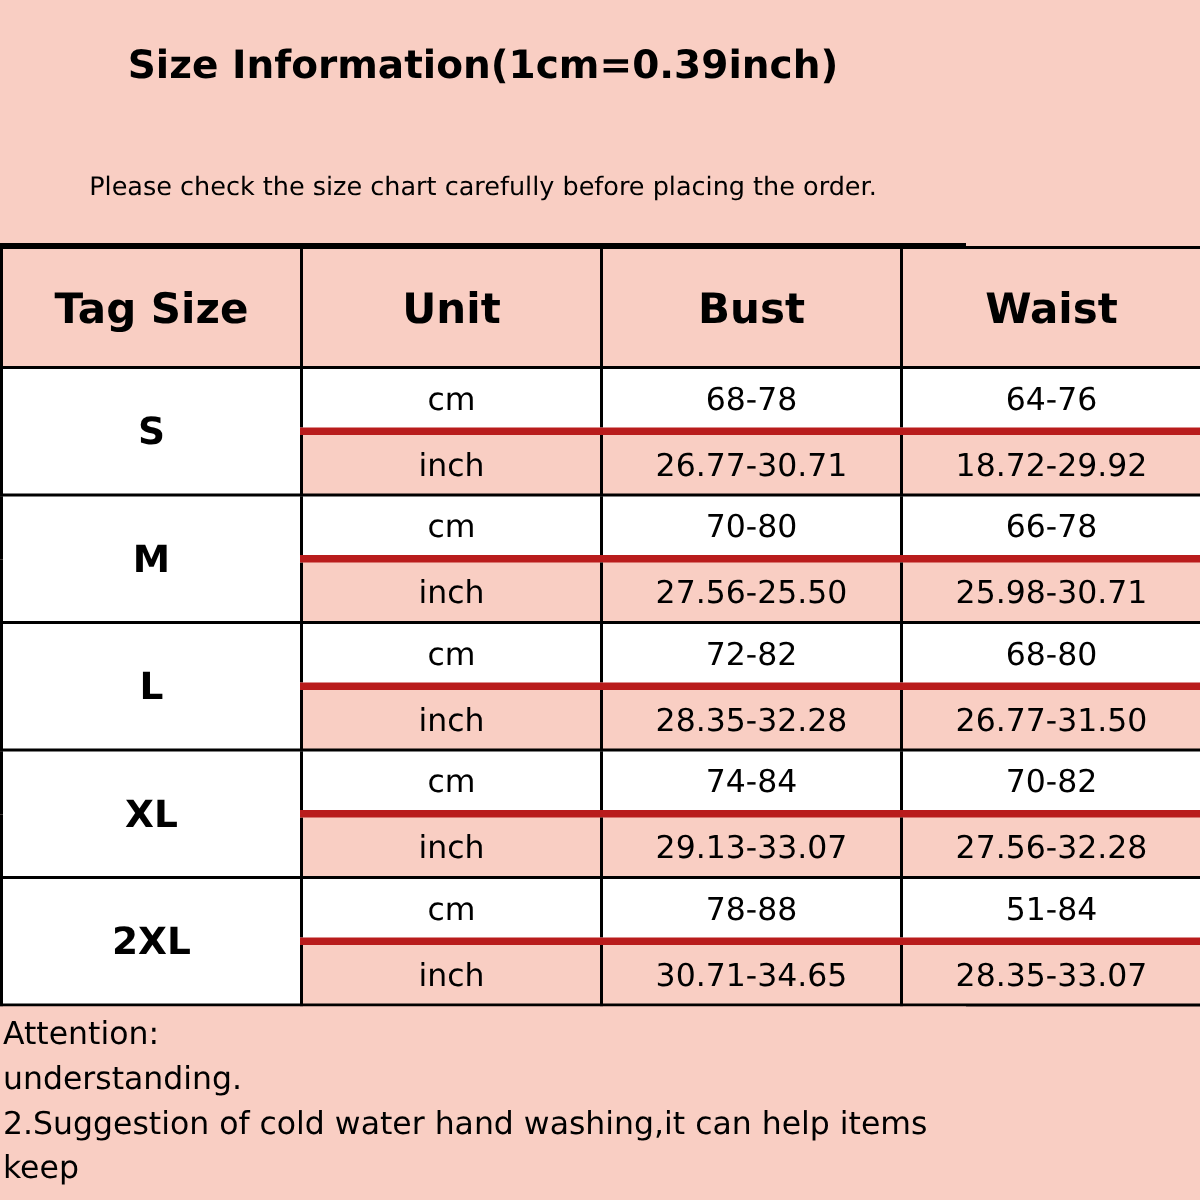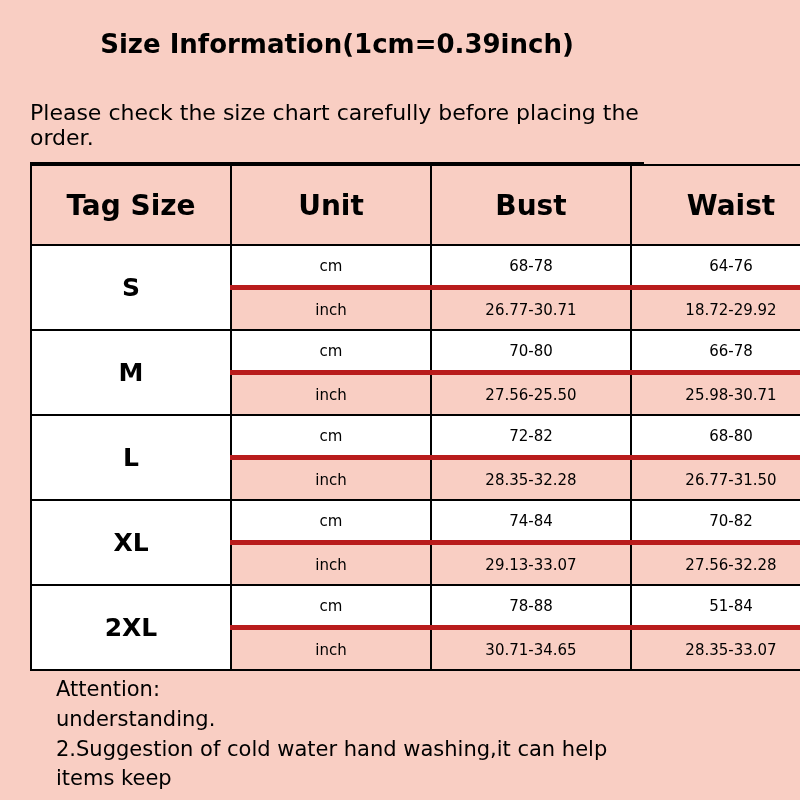--- a/index.html
+++ b/index.html
@@ -13,21 +13,20 @@
     font-family: "DejaVu Sans", sans-serif;
     color: #000;
     overflow: hidden;
   }
   .page {
     width: 644px;
     height: 800px;
     position: relative;
     background: #f9cec3;
     box-sizing: border-box;
-    padding-left: 30px;
   }
   .title-band {
     height: 88px;
     display: flex;
     align-items: center;
     justify-content: center;
     background: #f9cec3;
   }
   .title-text {
     font-size: 26px;
@@ -36,21 +35,21 @@
   }
   .subtitle-band {
     height: 74px;
     display: flex;
     align-items: center;
     justify-content: center;
     background: #f9cec3;
     border-bottom: 2px solid #000;
   }
   .subtitle-text {
-    font-size: 22px;
+    font-size: 17px;
     font-weight: normal;
   }
   table.size-table {
     width: 800px;
     border-collapse: collapse;
     table-layout: fixed;
   }
   table.size-table td, table.size-table th {
     border: 2px solid #000;
     text-align: center;
@@ -69,21 +68,21 @@
     font-weight: bold;
     background: #f9cec3;
   }
   td.tag-cell {
     font-size: 25px;
     font-weight: bold;
     background: #ffffff;
   }
   td.unit-cell, td.val-cell {
     height: 39px;
-    font-size: 15px;
+    font-size: 21px;
     font-weight: normal;
   }
   tr.row-cm td.unit-cell,
   tr.row-cm td.val-cell {
     background: #ffffff;
   }
   tr.row-inch td.unit-cell,
   tr.row-inch td.val-cell {
     background: #f9cec3;
   }
@@ -96,21 +95,20 @@
     border-top: 5px solid #b91c1c;
   }
   .attention {
     background: #f9cec3;
     padding: 4px 2px 0 2px;
     font-size: 21px;
     line-height: 1.42;
   }
   .attention div {
     white-space: pre-wrap;
-    margin-left: 24px;
   }
 </style>
 </head>
 <body>
 
 <div class="page">
 
   <div class="title-band">
     <div class="title-text">Size Information(1cm=0.39inch)</div>
   </div>

